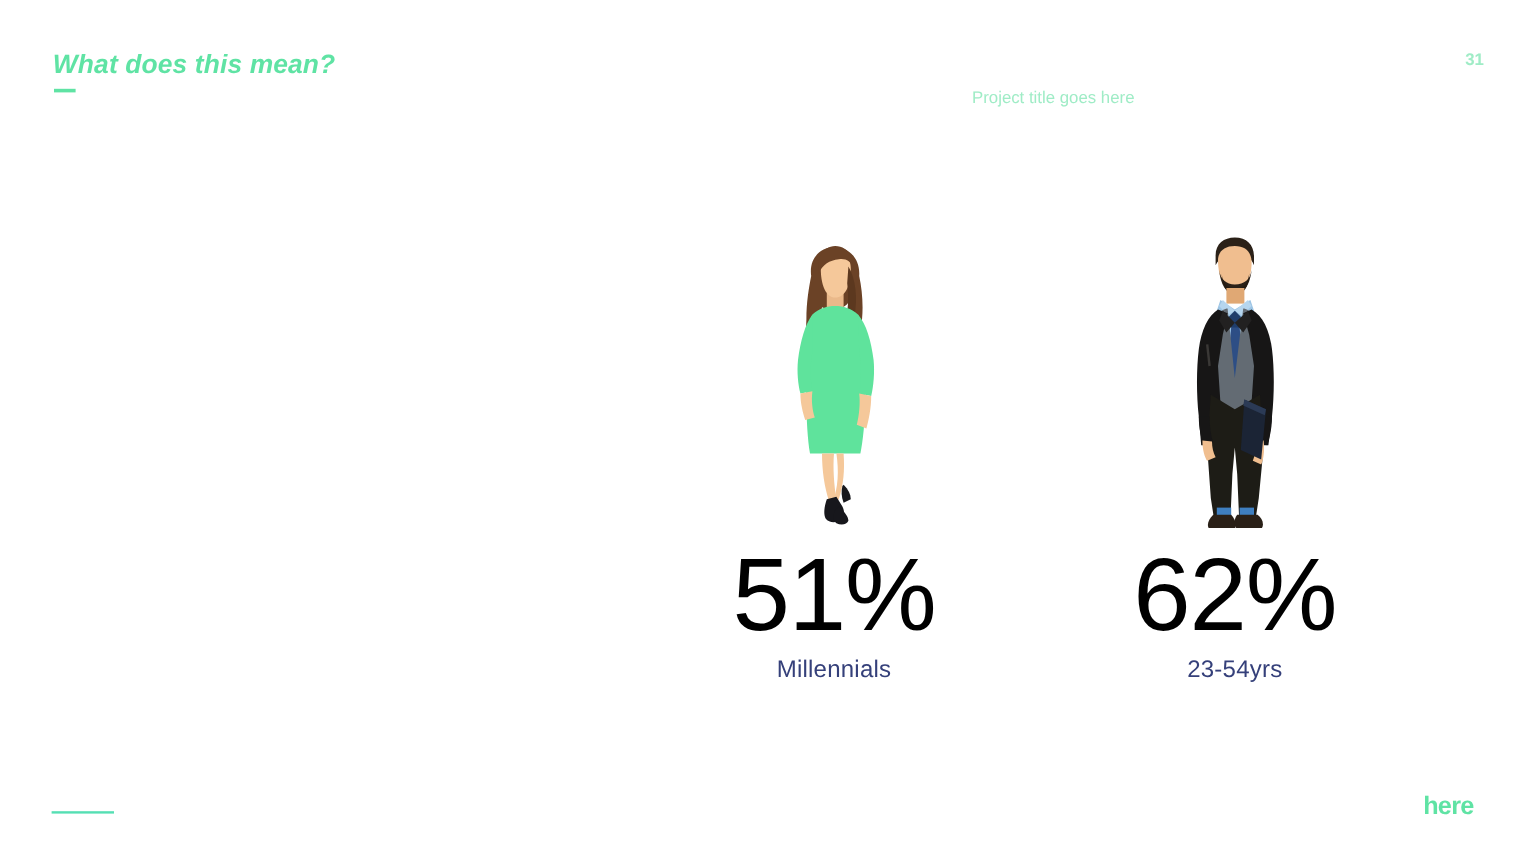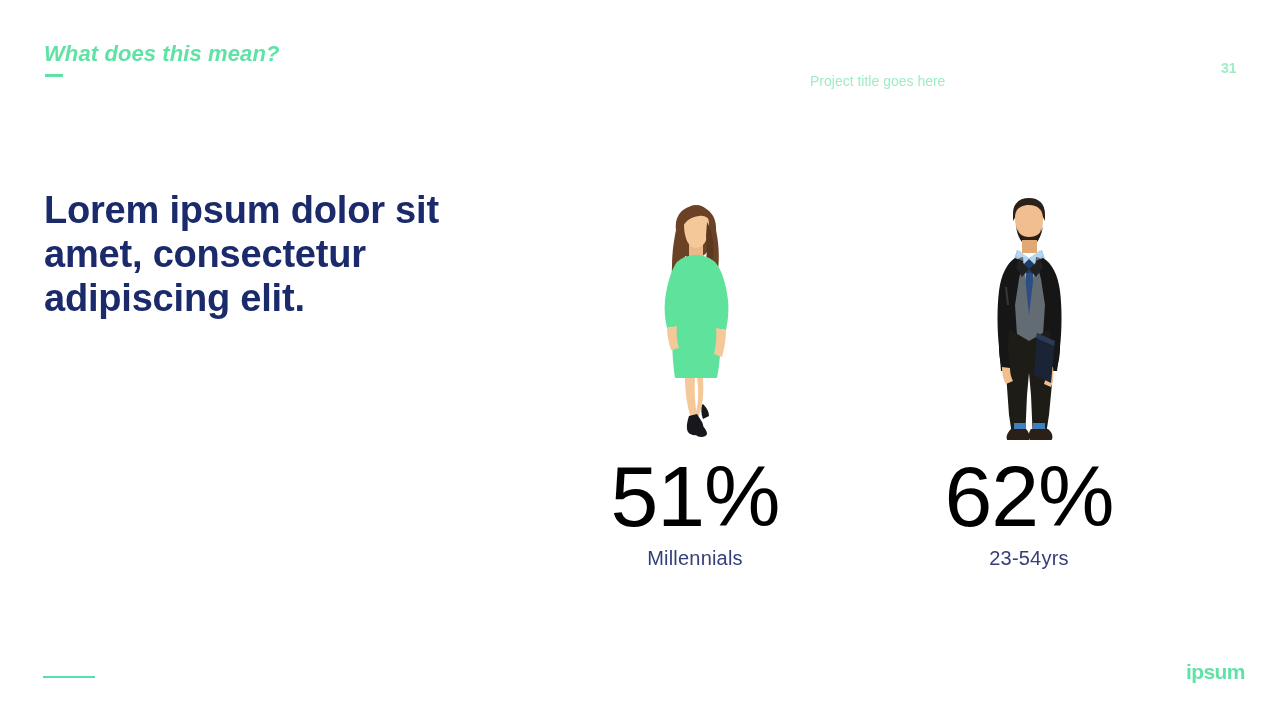--- a/index.html
+++ b/index.html
@@ -48,21 +48,21 @@
     top: 45px;
     font-size: 14px;
     font-weight: normal;
     color: #9fecc6;
     white-space: nowrap;
     margin-top: 28px;
   }
   .page-number {
     position: absolute;
     left: 1221px;
-    top: 60px;
+    top: 41px;
     font-size: 14px;
     font-weight: bold;
     color: #9fecc6;
     white-space: nowrap;
   }
 
   
   .headline {
     position: absolute;
     left: 44px;
@@ -132,21 +132,20 @@
 <div class="slide">
 
   <div class="header-title">What does this mean?</div>
 
   <div class="header-dash"></div>
 
   <div class="project-title">Project title goes here</div>
 
   <div class="page-number">31</div>
 
-  <div class="headline">Lorem ipsum dolor sit amet, consectetur adipiscing elit.</div>
 
   <div class="stat stat-a">
 
     <div class="figure-wrap">
       <svg class="fig-svg" width="108" height="240" viewBox="0 0 108 240">
 
         <path d="M35 30 C33 16 42 6 54 6 C67 6 76 16 75 30 C78 44 79 60 76 76
                  C74 88 70 96 66 100 L62 92 C67 82 68 66 66 52
                  C62 58 52 60 44 56 C42 68 41 82 44 94 L40 104
                  C33 96 30 82 31 66 C31 52 33 40 35 30 Z" fill="#6b4226"></path>
@@ -267,15 +266,15 @@
         <path d="M56 234 C53 238 53 243 56 246 L76 246 C79 242 77 237 73 234 Z" fill="#2a2017"></path>
       </svg>
     </div>
 
     <div class="stat-value">62%</div>
     <div class="stat-label">23-54yrs</div>
   </div>
 
   <div class="footer-rule"></div>
 
-  <div class="brand-logo">ipsum</div>
+  <div class="brand-logo">here</div>
 
 </div>
 
 </body></html>

